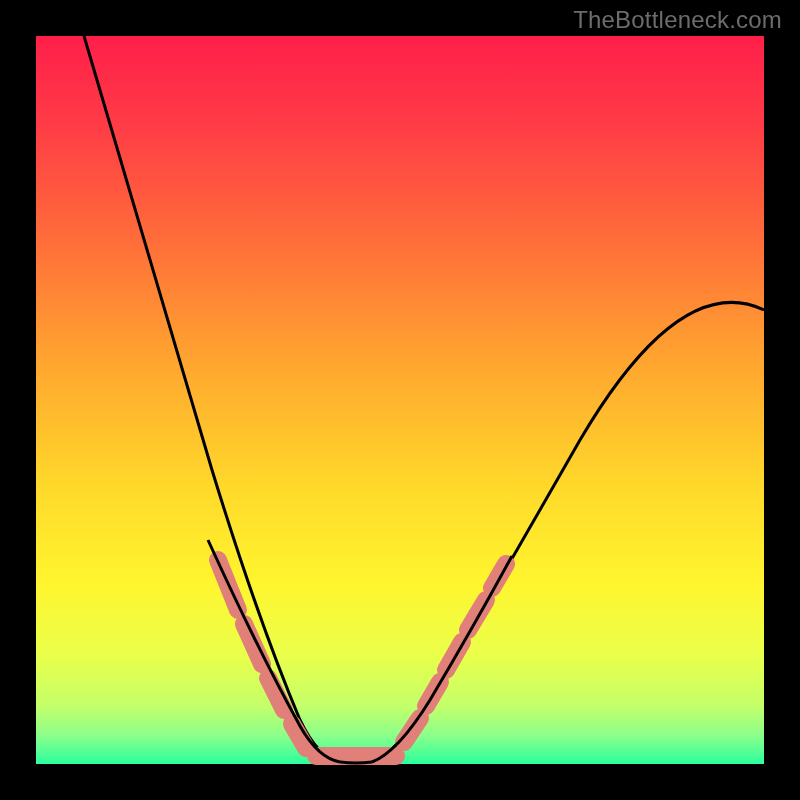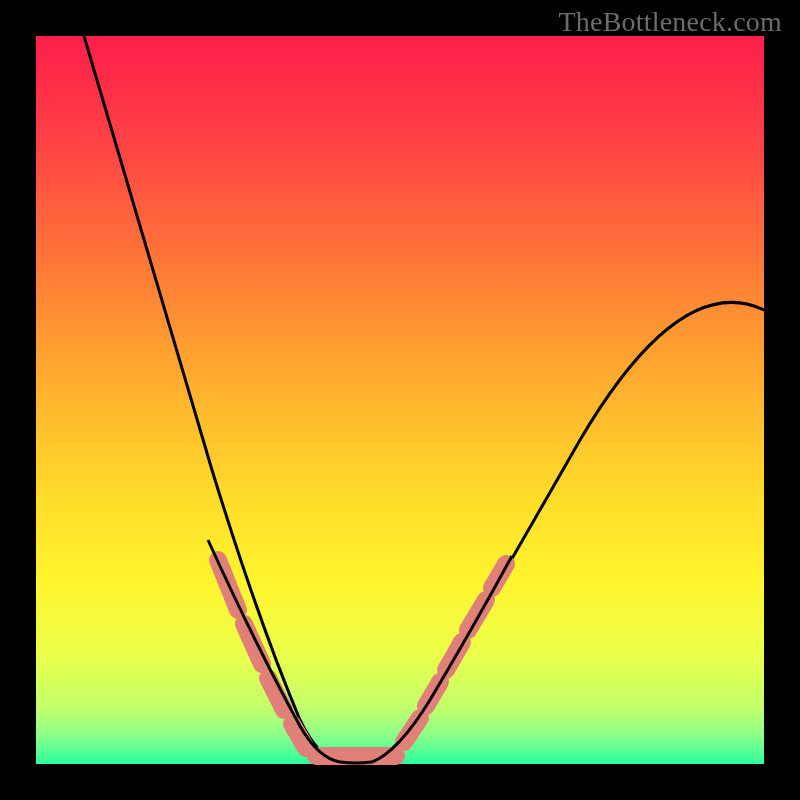--- a/index.html
+++ b/index.html
@@ -14,26 +14,25 @@
   .frame {
     position: relative;
     width: 800px;
     height: 800px;
     background: #000;
   }
   .watermark {
     position: absolute;
     top: 6px;
     right: 18px;
-    font-size: 28px;
+    font-size: 24px;
     font-weight: 500;
     color: #6c6c6c;
     letter-spacing: 0.2px;
     z-index: 10;
-    font-family: Liberation Serif, serif;
   }
   svg.plot {
     position: absolute;
     left: 0;
     top: 0;
     width: 800px;
     height: 800px;
     display: block;
   }
 </style>

